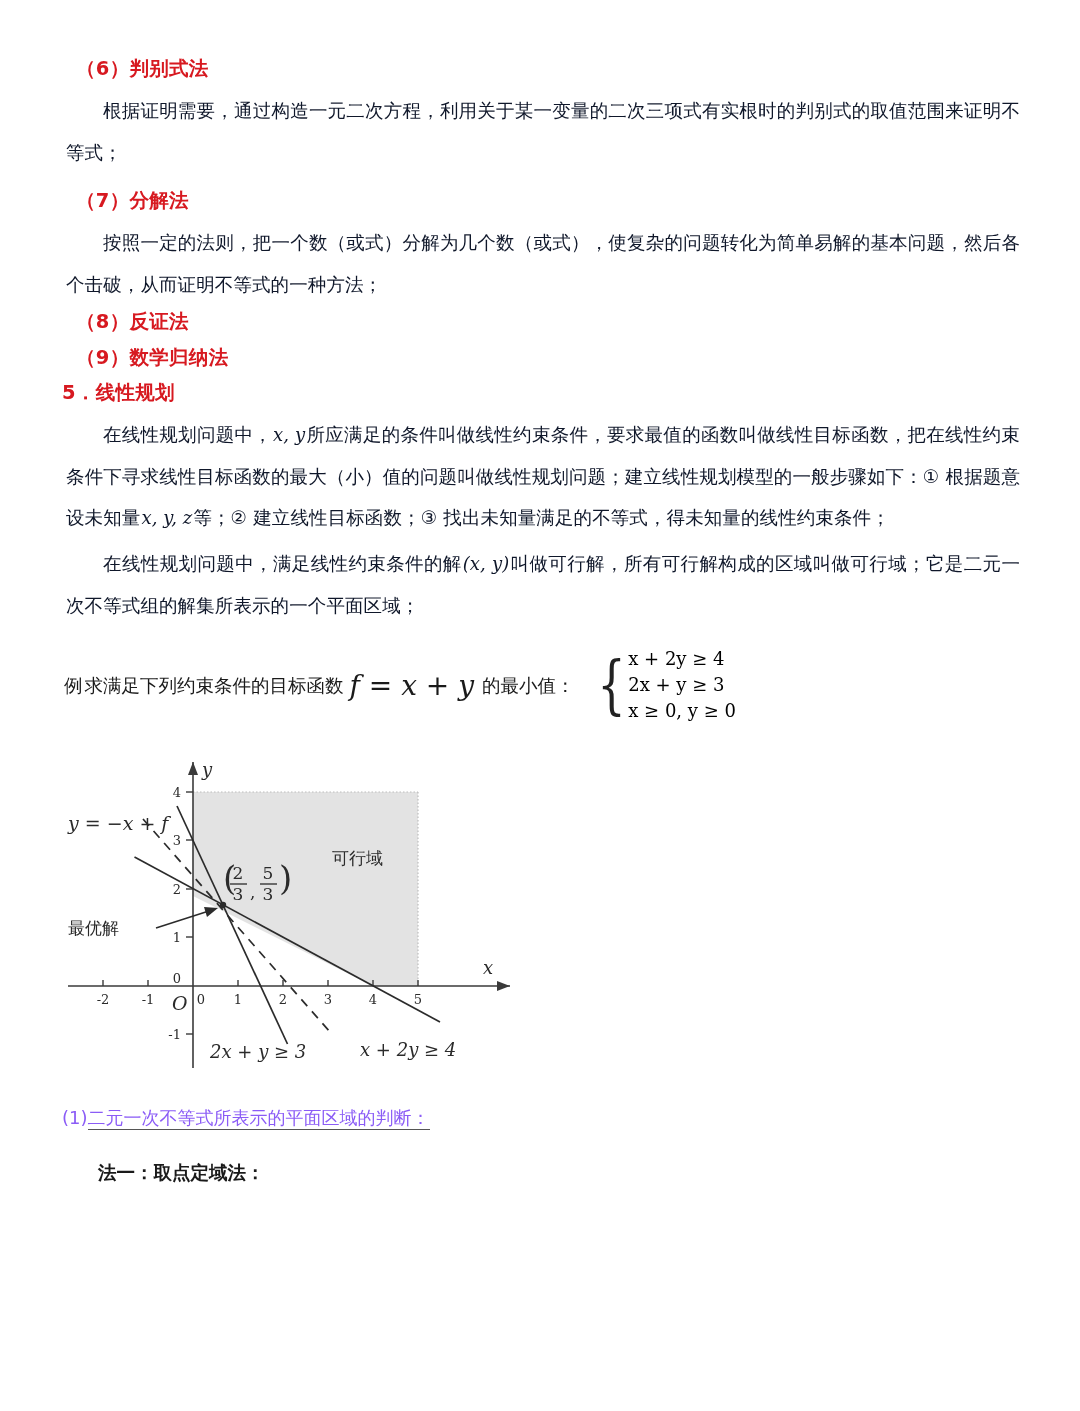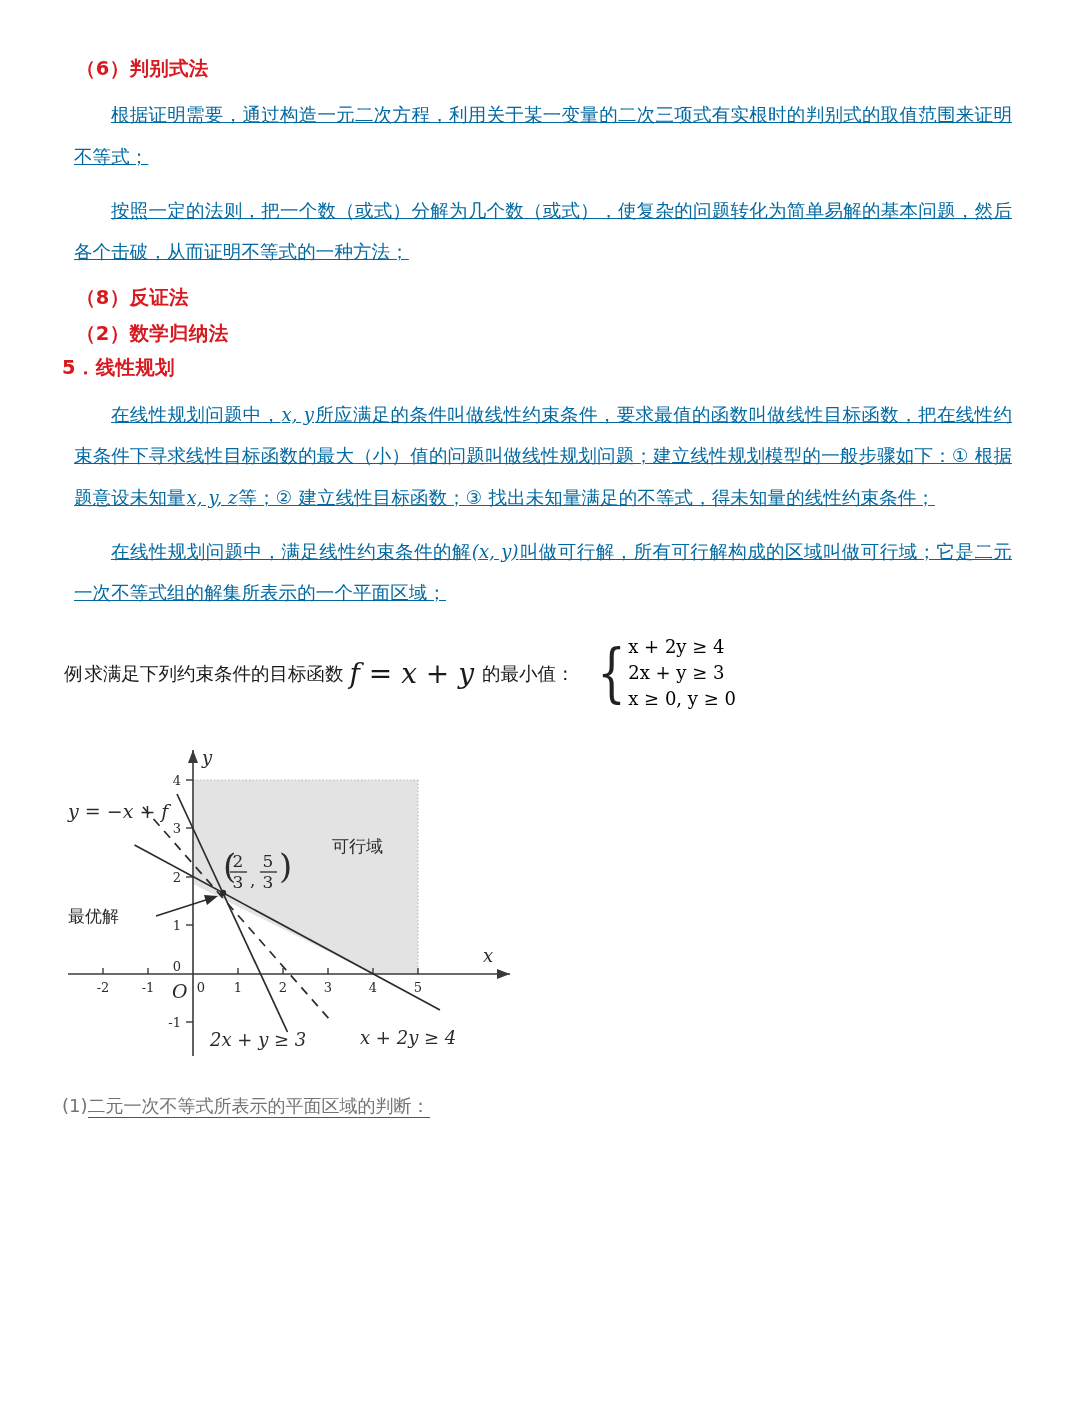--- a/index.html
+++ b/index.html
@@ -36,26 +36,25 @@
     line-height: 1.35;
     margin: 0 0 8px 0;
     padding-left: 14px;
   }
   .heading-red.nopad {
     padding-left: 0;
   }
   .para {
     font-size: 18.5px;
     line-height: 2.25;
-    color: #0369a1;
-    margin: 12px;
+    color: #0f172a;
+    margin: 4px;
     text-align: justify;
     text-justify: inter-ideograph;
     letter-spacing: 0.1px;
-    text-decoration: underline;
   }
   .para.indent {
     text-indent: 2em;
   }
   .mi {
     font-family: "DejaVu Serif", "Liberation Serif", serif;
     font-style: italic;
     font-size: 18px;
     padding: 0 1px;
   }
@@ -105,21 +104,21 @@
     position: relative;
     width: 470px;
     height: 340px;
     margin-top: 14px;
     margin-left: -2px;
   }
   .graph-svg { display: block; }
 
   .bottom-1 {
     font-size: 18px;
-    color: #737373;
+    color: #8b5cf6;
     margin-top: 28px;
   }
   .uline {
     border-bottom: 1.5px solid #555;
     padding-bottom: 1px;
   }
   .bottom-2 {
     font-size: 18.5px;
     font-weight: bold;
     color: #1a1a1a;
@@ -130,26 +129,27 @@
 </head>
 <body>
 
 <div class="page">
   <div class="content">
 
     <div class="heading-red">（6）判别式法</div>
 
     <p class="para indent">根据证明需要，通过构造一元二次方程，利用关于某一变量的二次三项式有实根时的判别式的取值范围来证明不等式；</p>
 
+    <div class="heading-red" style="margin-top:14px;">（7）分解法</div>
 
     <p class="para indent">按照一定的法则，把一个数（或式）分解为几个数（或式），使复杂的问题转化为简单易解的基本问题，然后各个击破，从而证明不等式的一种方法；</p>
 
     <div class="heading-red" style="margin-top:2px;">（8）反证法</div>
 
-    <div class="heading-red" style="margin-top:10px;">（2）数学归纳法</div>
+    <div class="heading-red" style="margin-top:10px;">（9）数学归纳法</div>
 
     <div class="heading-red nopad" style="margin-top:4px;">5．线性规划</div>
 
     <p class="para indent"><span>在线性规划问题中，</span><span class="mi">x, y</span><span>所应满足的条件叫做线性约束条件，要求最值的函数叫做线性目标函数，把在线性约束条件下寻求线性目标函数的最大（小）值的问题叫做线性规划问题；建立线性规划模型的一般步骤如下：① 根据题意设未知量</span><span class="mi">x, y, z</span><span>等；② 建立线性目标函数；③ 找出未知量满足的不等式，得未知量的线性约束条件；</span></p>
 
     <p class="para indent" style="margin-top:4px;"><span>在线性规划问题中，满足线性约束条件的解</span><span class="mi">(x, y)</span><span>叫做可行解，所有可行解构成的区域叫做可行域；它是二元一次不等式组的解集所表示的一个平面区域；</span></p>
 
 
     <div class="example-row">
       <span class="example-text">例</span>
@@ -252,15 +252,16 @@
           <text x="208" y="141" font-size="17" text-anchor="middle">5</text>
           <line x1="200" y1="146" x2="217" y2="146" stroke="#2b2b2b" stroke-width="1.3"></line>
           <text x="208" y="162" font-size="17" text-anchor="middle">3</text>
           <text x="219" y="152" font-size="34" font-weight="300">)</text>
         </g>
       </svg>
     </div>
 
     <div class="bottom-1"><span>(1)</span><span class="uline">二元一次不等式所表示的平面区域的判断：</span></div>
 
+    <div class="bottom-2">法一：取点定域法：</div>
 
   </div>
 </div>
 
 </body></html>

